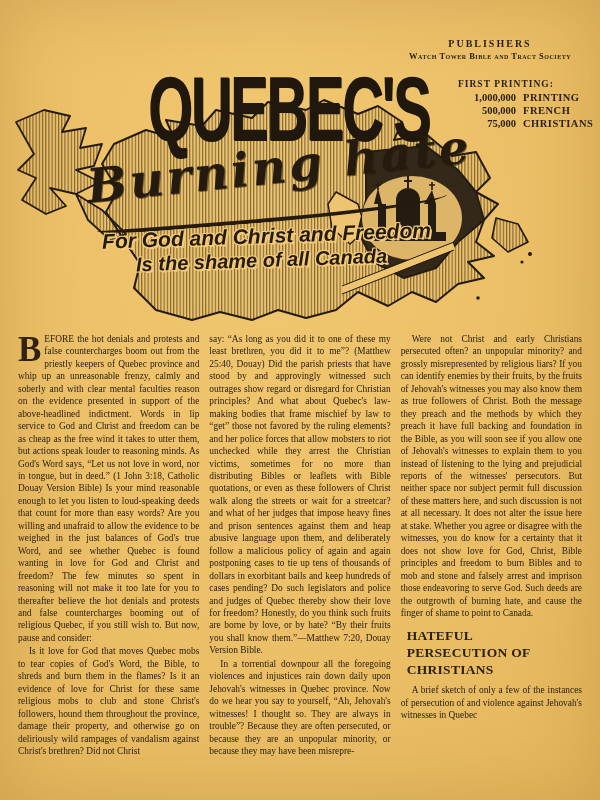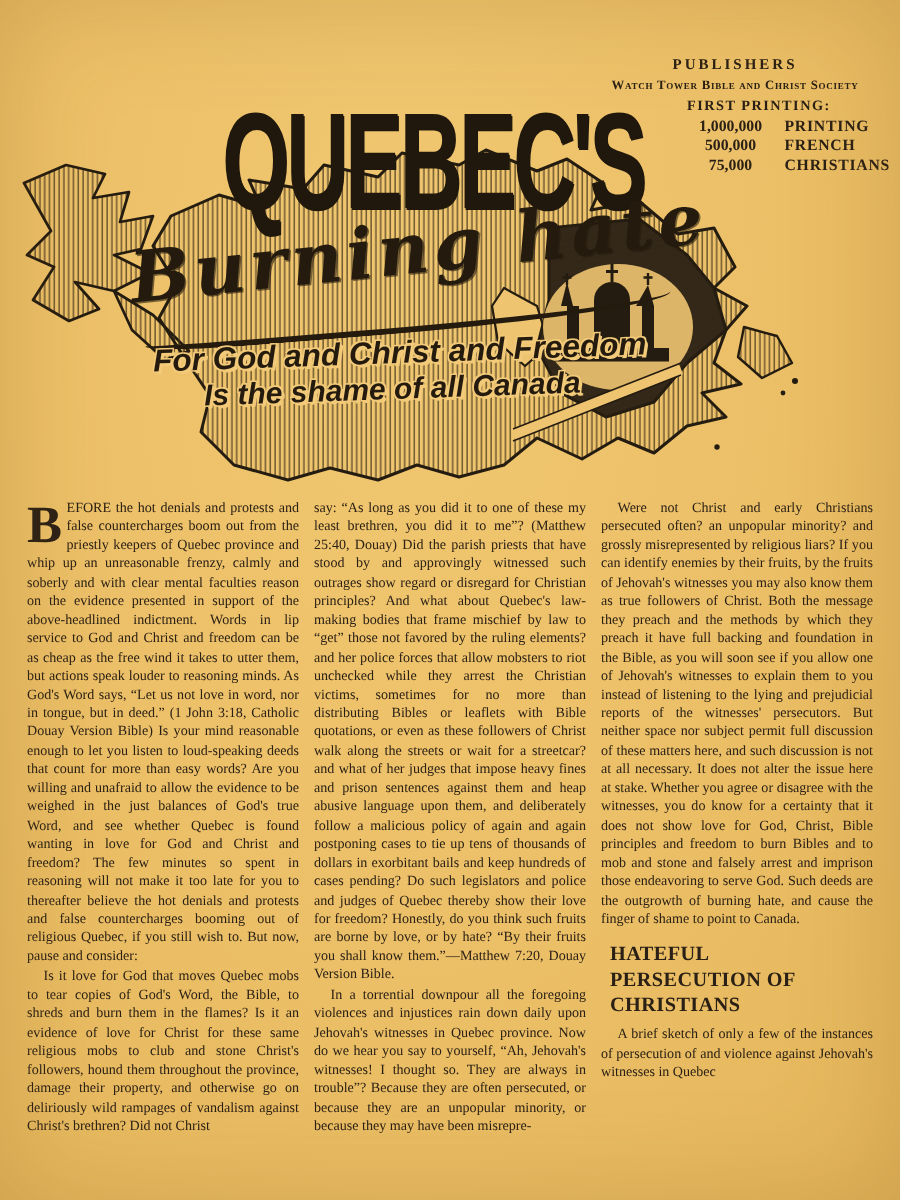--- a/index.html
+++ b/index.html
@@ -60,24 +60,24 @@
   .banner-2{left:136px;top:249px;font-size:20px;transform:rotate(-2deg);}
 
   
   .publishers{
     position:absolute;top:38px;right:6px;width:208px;
     text-align:center;line-height:1.25;
   }
   .pub-label{font-size:10px;font-weight:bold;letter-spacing:2px;}
   .pub-society{font-size:8.5px;font-weight:bold;font-variant:small-caps;letter-spacing:0.5px;}
   .pub-city{font-size:8.5px;font-weight:bold;font-variant:small-caps;letter-spacing:1px;}
-  .printing{margin-top:5px;text-align:left;padding-left:72px;}
+  .printing{margin-top:18px;text-align:left;padding-left:72px;}
   .printing-label{font-size:9.5px;font-weight:bold;letter-spacing:1px;}
   .printing-row{display:flex;font-size:10.5px;font-weight:bold;line-height:1.25;}
-  .printing-count{width:58px;text-align:center;margin-right:7px;}
+  .printing-count{width:58px;text-align:right;margin-right:7px;}
   .printing-lang{letter-spacing:0.5px;}
 
   
   .body-cols{
     position:absolute;left:18px;top:333px;width:564px;height:436px;
     display:flex;gap:10px;
   }
   .col{flex:1 1 0;font-size:9.4px;line-height:12.45px;text-align:justify;}
   .col p{margin:0;}
   .col p.indent{text-indent:11px;}
@@ -153,21 +153,21 @@
   </div>
 
   <div class="main-title">QUEBEC'S</div>
   <div class="script-title">Burning hate</div>
   <div class="script-swoosh"></div>
   <div class="banner-line banner-1">For God and Christ and Freedom</div>
   <div class="banner-line banner-2">Is the shame of all Canada</div>
 
   <div class="publishers">
     <div class="pub-label">PUBLISHERS</div>
-    <div class="pub-society">Watch Tower Bible and Christ Society</div>
+    <div class="pub-society">Watch Tower Bible and Tract Society</div>
     <div class="printing">
       <div class="printing-label">FIRST PRINTING:</div>
       <div class="printing-row">
         <span class="printing-count">1,000,000</span>
         <span class="printing-lang">PRINTING</span>
       </div>
       <div class="printing-row">
         <span class="printing-count">500,000</span>
         <span class="printing-lang">FRENCH</span>
       </div>

